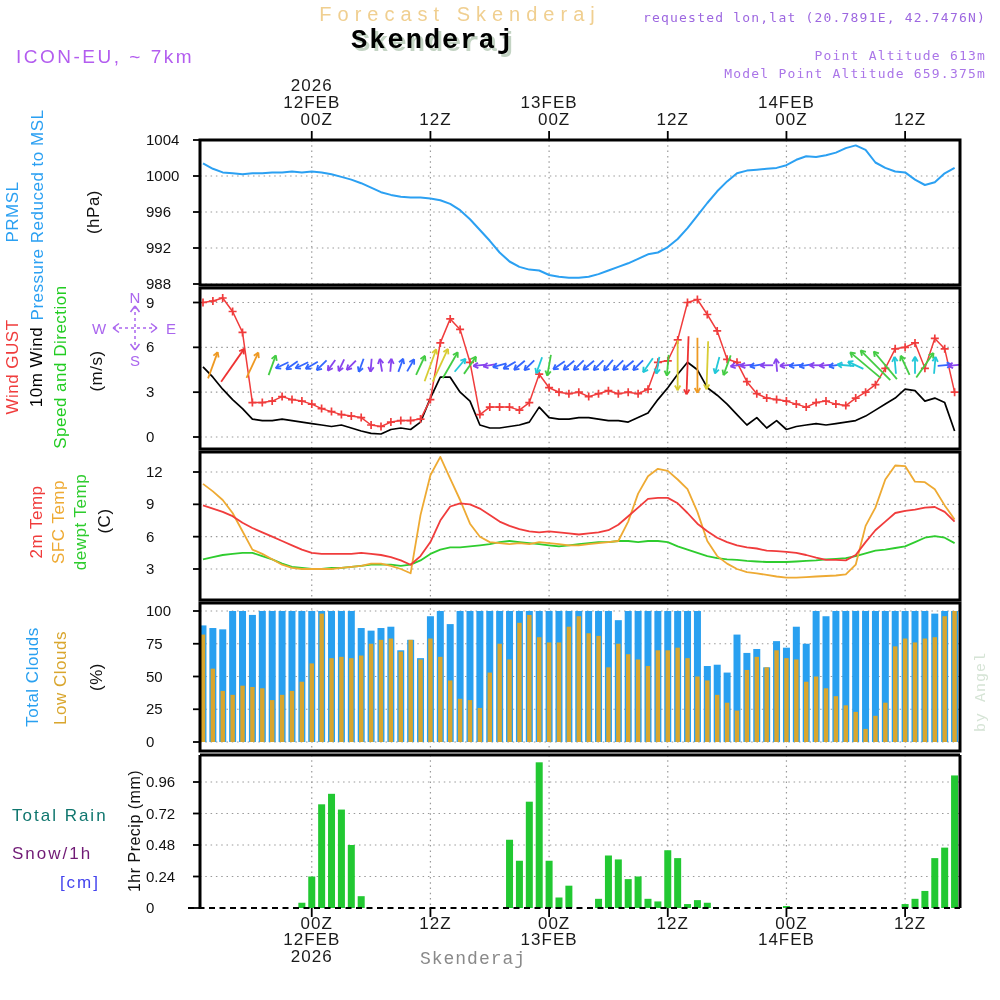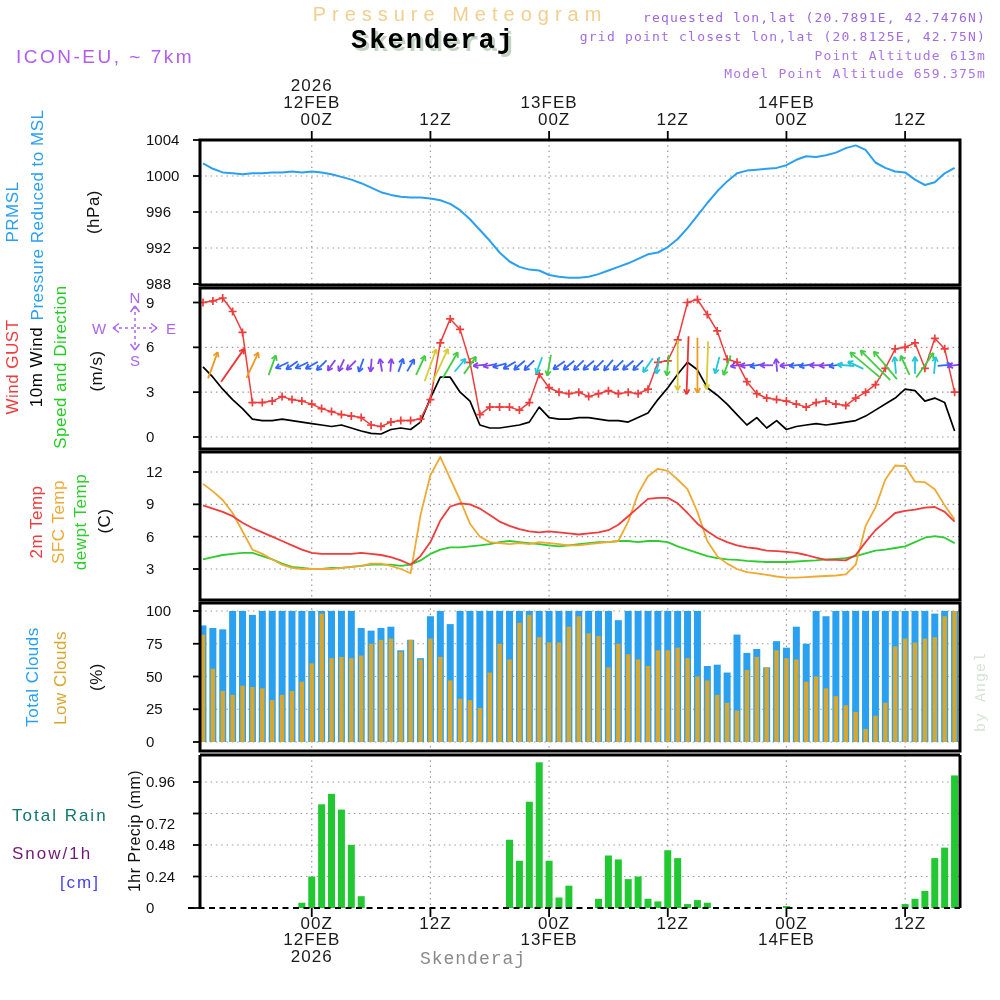--- a/index.html
+++ b/index.html
@@ -545,24 +545,23 @@
       <line stroke="#aa66ee" stroke-width="1.5" x1="135" y1="306" x2="139.5" y2="312"></line>
       <line stroke="#aa66ee" stroke-width="1.5" x1="135" y1="306" x2="130.5" y2="312"></line>
       <line stroke="#aa66ee" stroke-width="1.5" x1="135" y1="350" x2="139.5" y2="344"></line>
       <line stroke="#aa66ee" stroke-width="1.5" x1="135" y1="350" x2="130.5" y2="344"></line>
       <line stroke="#aa66ee" stroke-width="1.5" x1="113" y1="328" x2="119" y2="332.5"></line>
       <line stroke="#aa66ee" stroke-width="1.5" x1="113" y1="328" x2="119" y2="323.5"></line>
       <line stroke="#aa66ee" stroke-width="1.5" x1="157" y1="328" x2="151" y2="332.5"></line>
       <line stroke="#aa66ee" stroke-width="1.5" x1="157" y1="328" x2="151" y2="323.5"></line>
     </svg>
 
-  <div id="plot-title" class="abs">Pressure Meteogram</div>
+  <div id="plot-title" class="abs">Forecast Skenderaj</div>
   <div id="main-title" class="abs">Skenderaj</div>
   <div class="abs hdr-purple" style="top:10px;color:#9d67e0;">requested lon,lat (20.7891E, 42.7476N)</div>
-  <div class="abs hdr-purple" style="top:29px;color:#a36ce4;">grid point closest lon,lat (20.8125E, 42.75N)</div>
   <div class="abs hdr-purple" style="top:48px;color:#aa75e8;">Point Altitude 613m</div>
   <div class="abs hdr-purple" style="top:66px;color:#aa75e8;">Model Point Altitude 659.375m</div>
   <div id="model-label" class="abs">ICON-EU, ~ 7km</div>
 
   <div id="top-year" class="xdate" style="top: 76px; left: 311.75px;">2026</div>
   <div id="bottom-year" class="xdate" style="top: 947px; left: 311.75px;">2026</div>
 
   <div id="footer-station" class="abs">Skenderaj</div>
   <div id="watermark">by Angel</div>
 
@@ -586,21 +585,21 @@
       <div class="ylab" style="left: 146px; top: 495.333px;">9</div>
       <div class="ylab" style="left: 146px; top: 463px;">12</div>
       <div class="ylab" style="left: 146px; top: 733px;">0</div>
       <div class="ylab" style="left: 146px; top: 700.25px;">25</div>
       <div class="ylab" style="left: 146px; top: 667.5px;">50</div>
       <div class="ylab" style="left: 146px; top: 634.75px;">75</div>
       <div class="ylab" style="left: 146px; top: 602px;">100</div>
       <div class="ylab" style="left: 146px; top: 899px;">0</div>
       <div class="ylab" style="left: 146px; top: 867.5px;">0.24</div>
       <div class="ylab" style="left: 146px; top: 836px;">0.48</div>
-      <div class="ylab" style="left: 146px; top: 804.5px; margin-top: 10px;">0.72</div>
+      <div class="ylab" style="left: 146px; top: 804.5px;">0.72</div>
       <div class="ylab" style="left: 146px; top: 773px;">0.96</div>
       <div class="xtime" style="left: 311.75px; top: 110px;">00Z</div>
       <div class="xtime" style="left: 311.75px; top: 914px;">00Z</div>
       <div class="xtime" style="left: 430.423px; top: 110px;">12Z</div>
       <div class="xtime" style="left: 430.423px; top: 914px;">12Z</div>
       <div class="xtime" style="left: 549.096px; top: 110px;">00Z</div>
       <div class="xtime" style="left: 549.096px; top: 914px;">00Z</div>
       <div class="xtime" style="left: 667.768px; top: 110px;">12Z</div>
       <div class="xtime" style="left: 667.768px; top: 914px;">12Z</div>
       <div class="xtime" style="left: 786.441px; top: 110px;">00Z</div>

